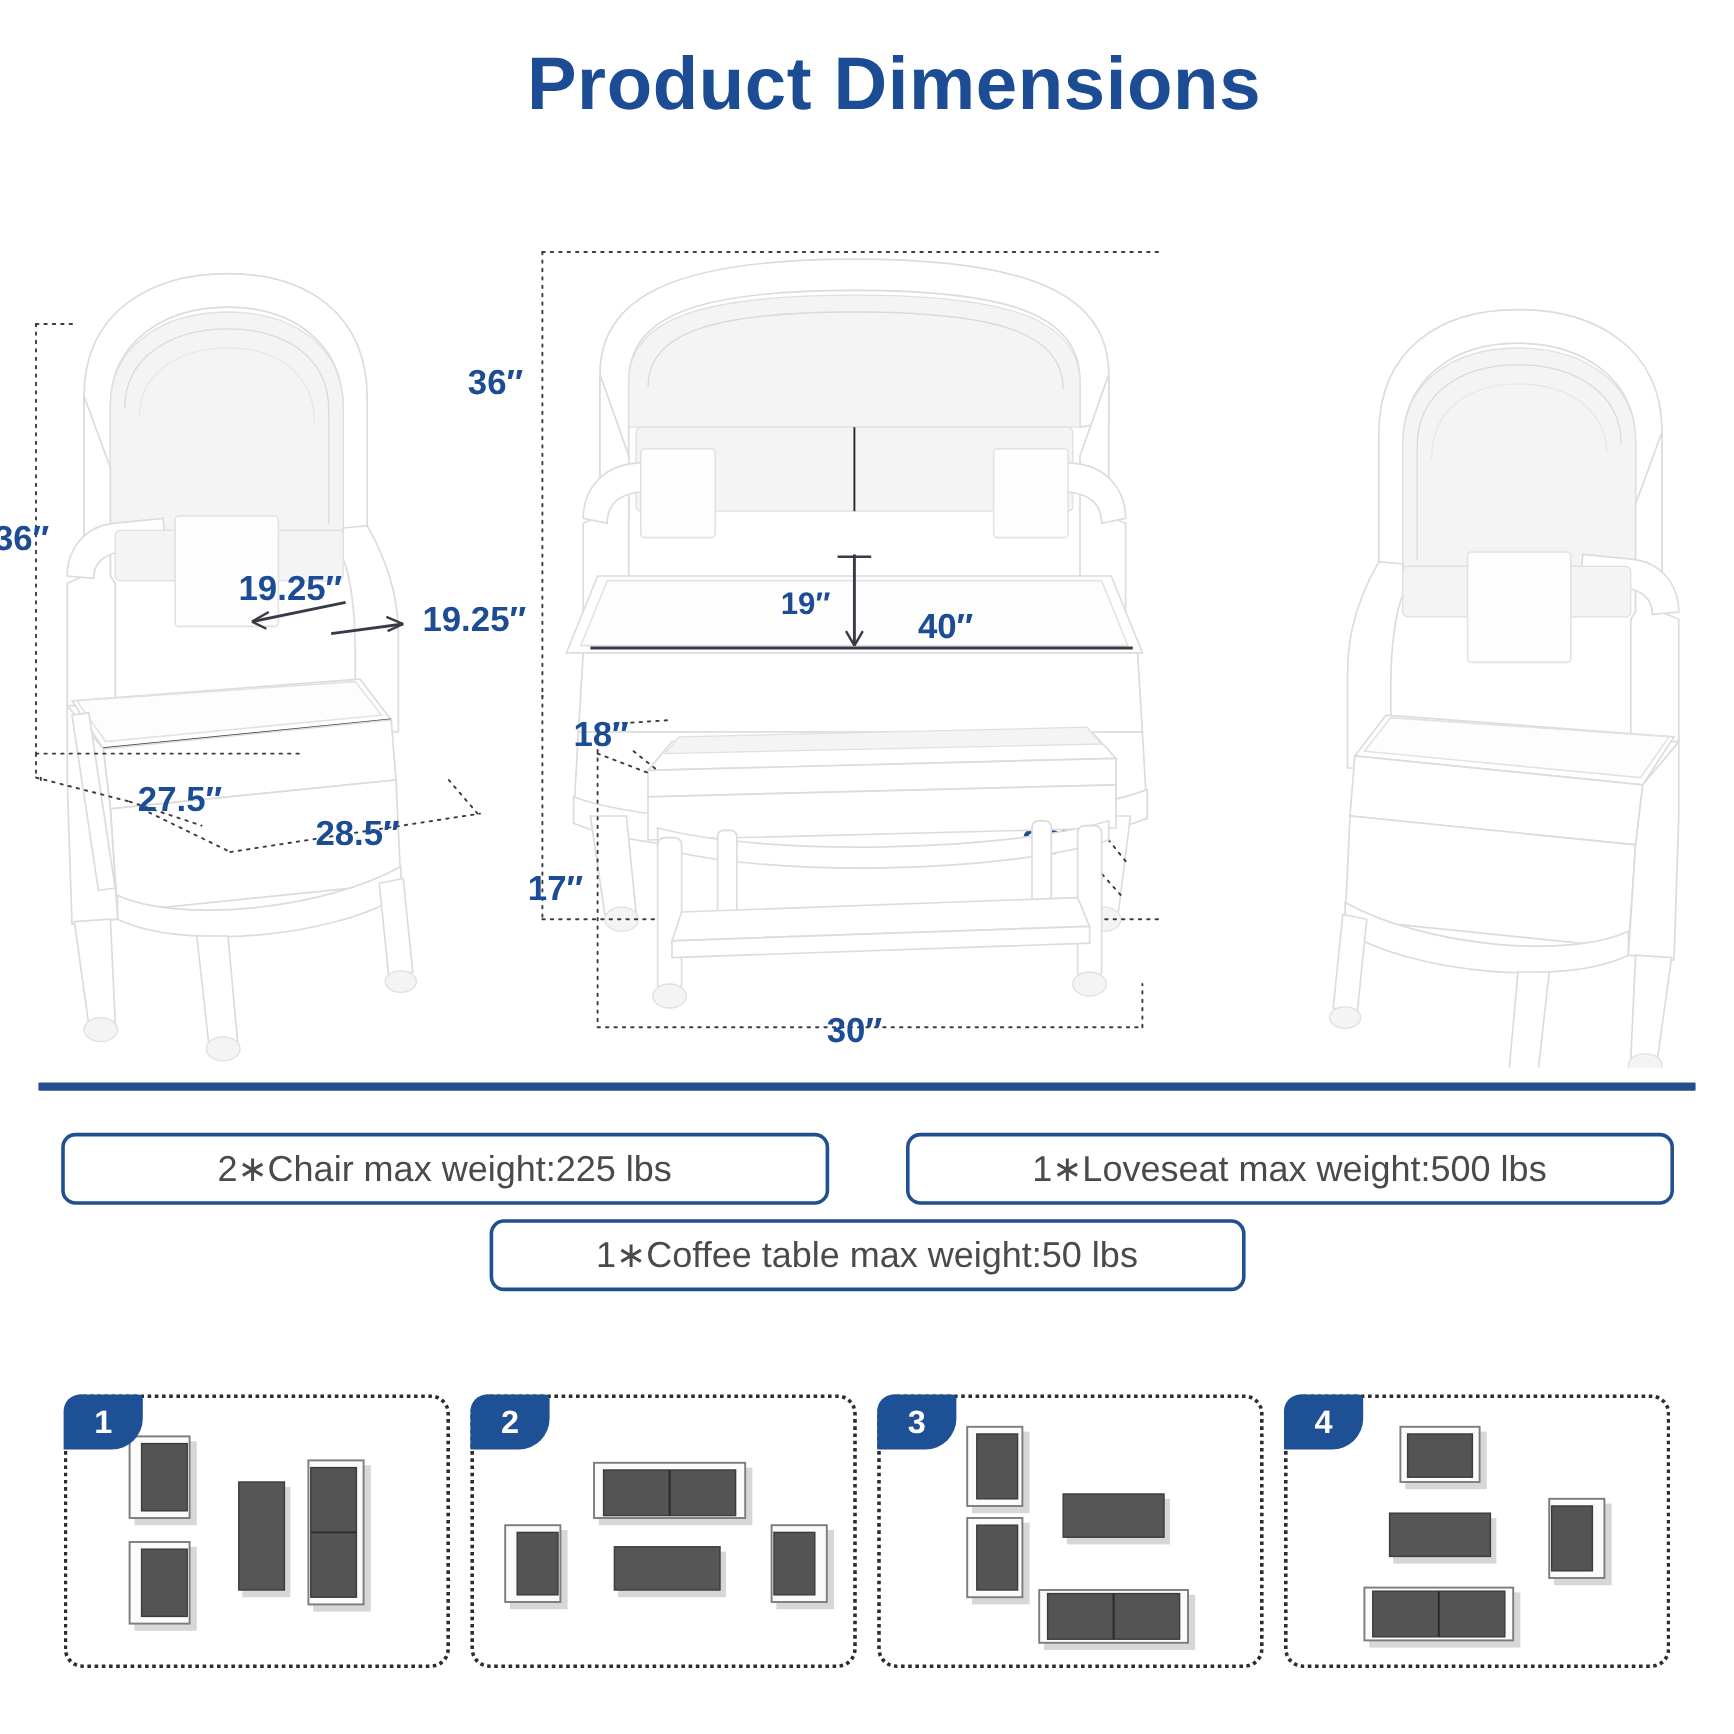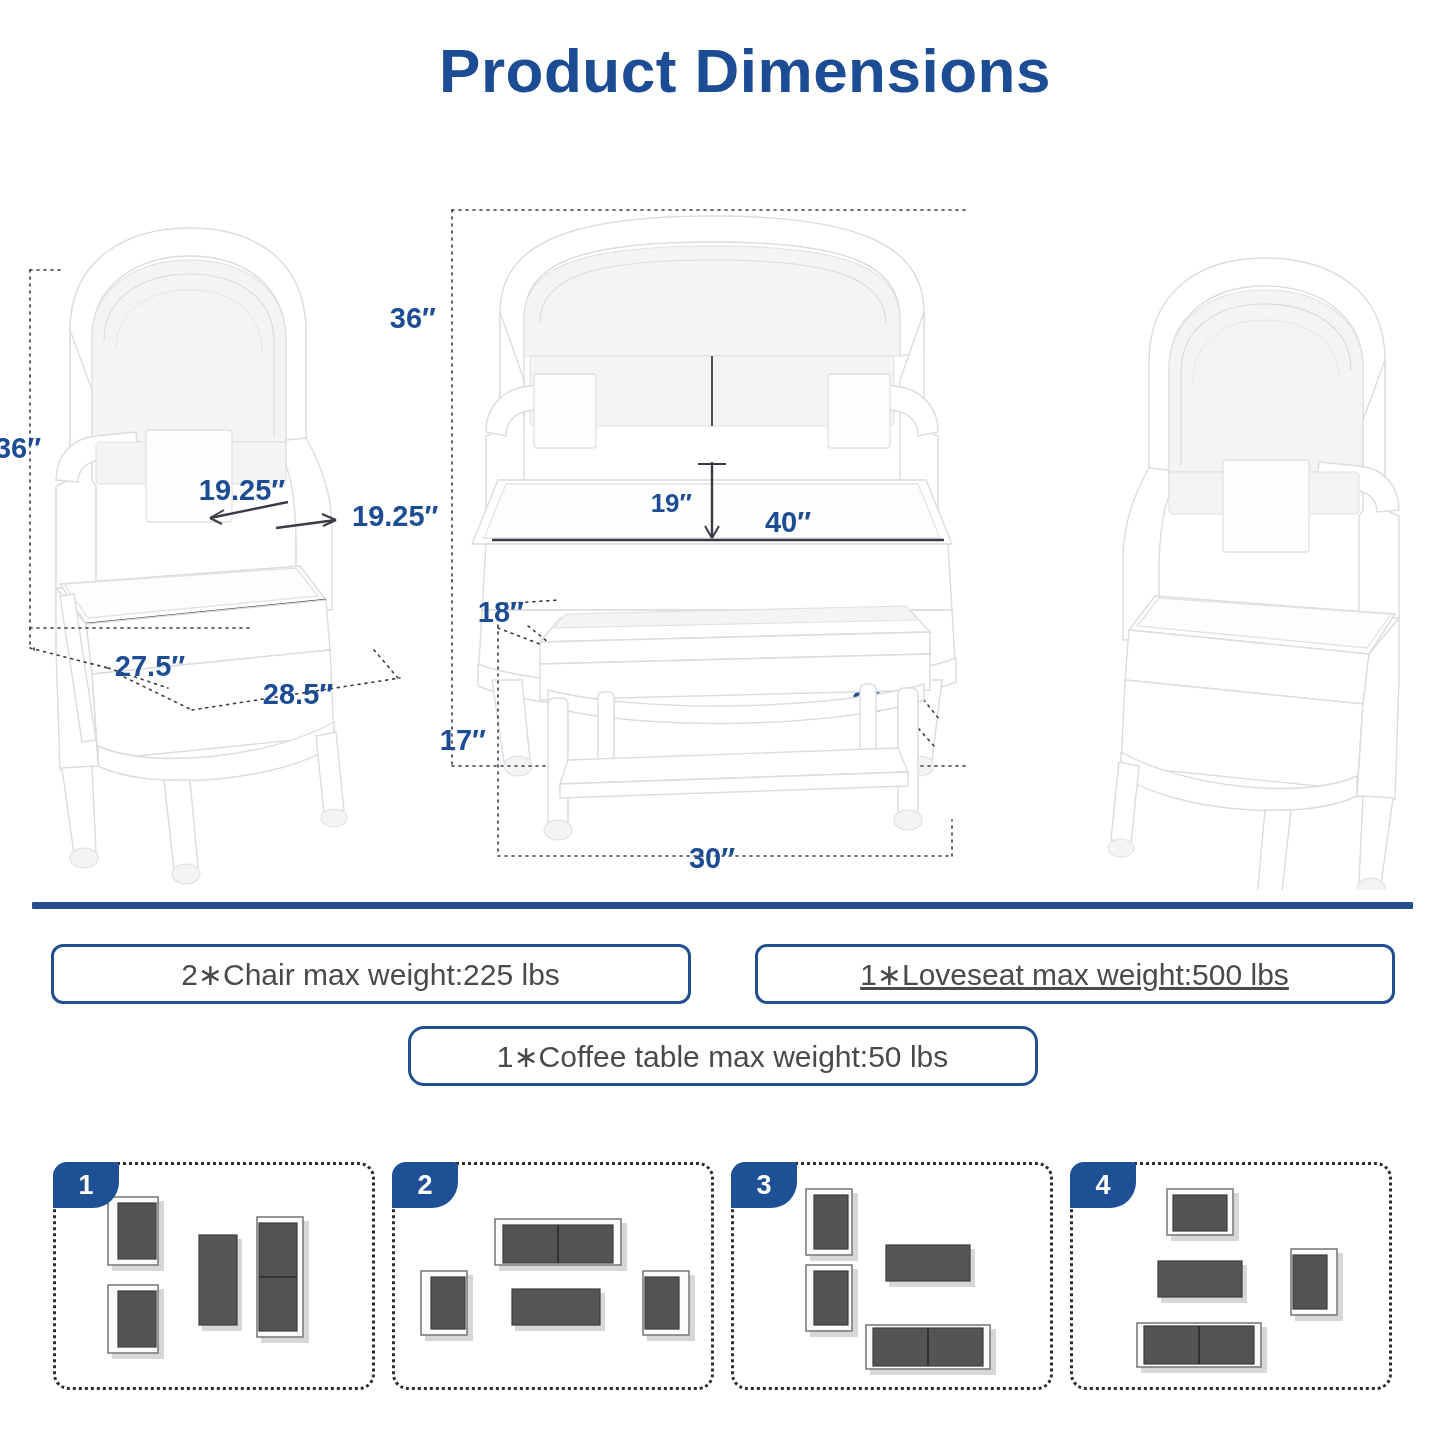--- a/index.html
+++ b/index.html
@@ -83,39 +83,39 @@
 
   
   .weights {
     position: absolute;
     top: 944px; left: 0; width: 1445px;
   }
   .weight-row {
     display: flex;
     justify-content: center;
     gap: 64px;
-    margin-bottom: 22px;
+    margin-bottom: 12px;
     text-align: right;
   }
   .weight-box {
     border: 3px solid #20508f;
     border-radius: 12px;
     height: 60px;
     display: flex;
     align-items: center;
     justify-content: center;
     padding: 0 26px;
     background: #ffffff;
     color: #4a4a4a;
     font-size: 30px;
     white-space: nowrap;
   }
   .weight-box.w-chair { width: 640px; }
-  .weight-box.w-love  { width: 640px; text-decoration: underline; }
-  .weight-box.w-table { width: 630px; border-radius: 16px; }
+  .weight-box.w-love  { width: 640px; }
+  .weight-box.w-table { width: 630px; }
   .weight-row.single { justify-content: center; }
 
   
   .arrangements {
     position: absolute;
     top: 1162px; left: 0;
     width: 1445px;
     display: flex;
     justify-content: center;
     gap: 17px;

